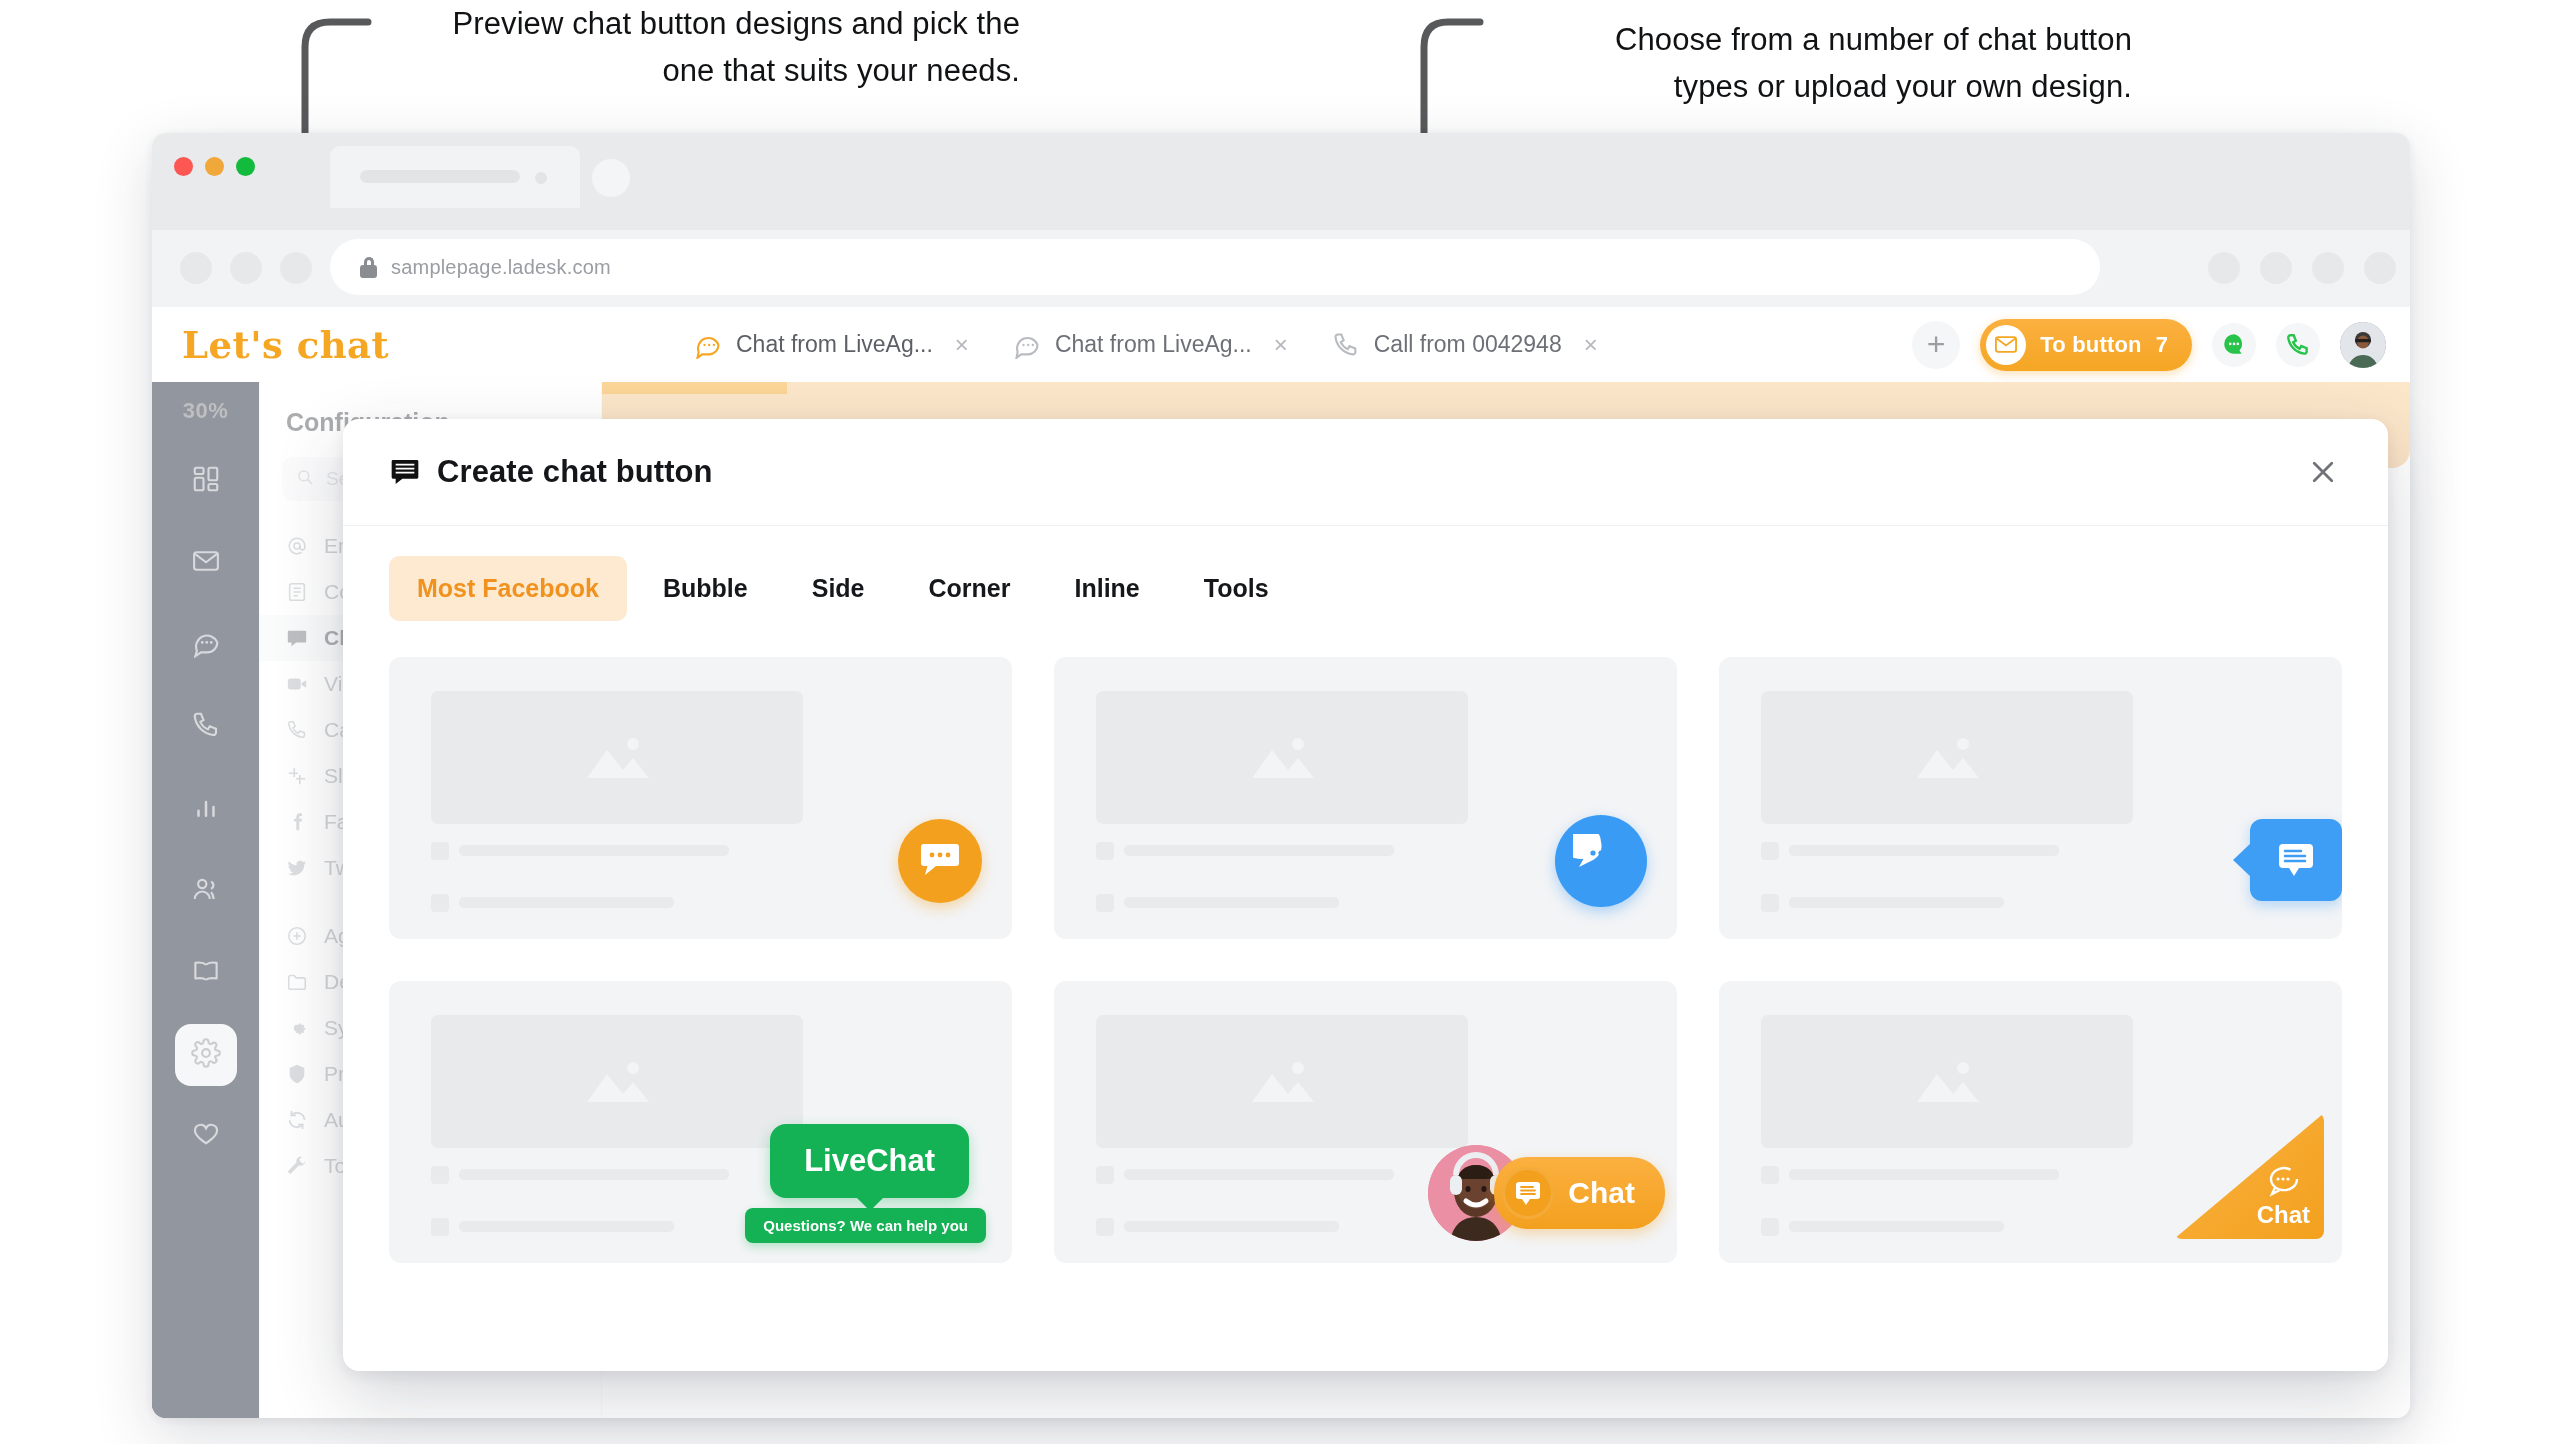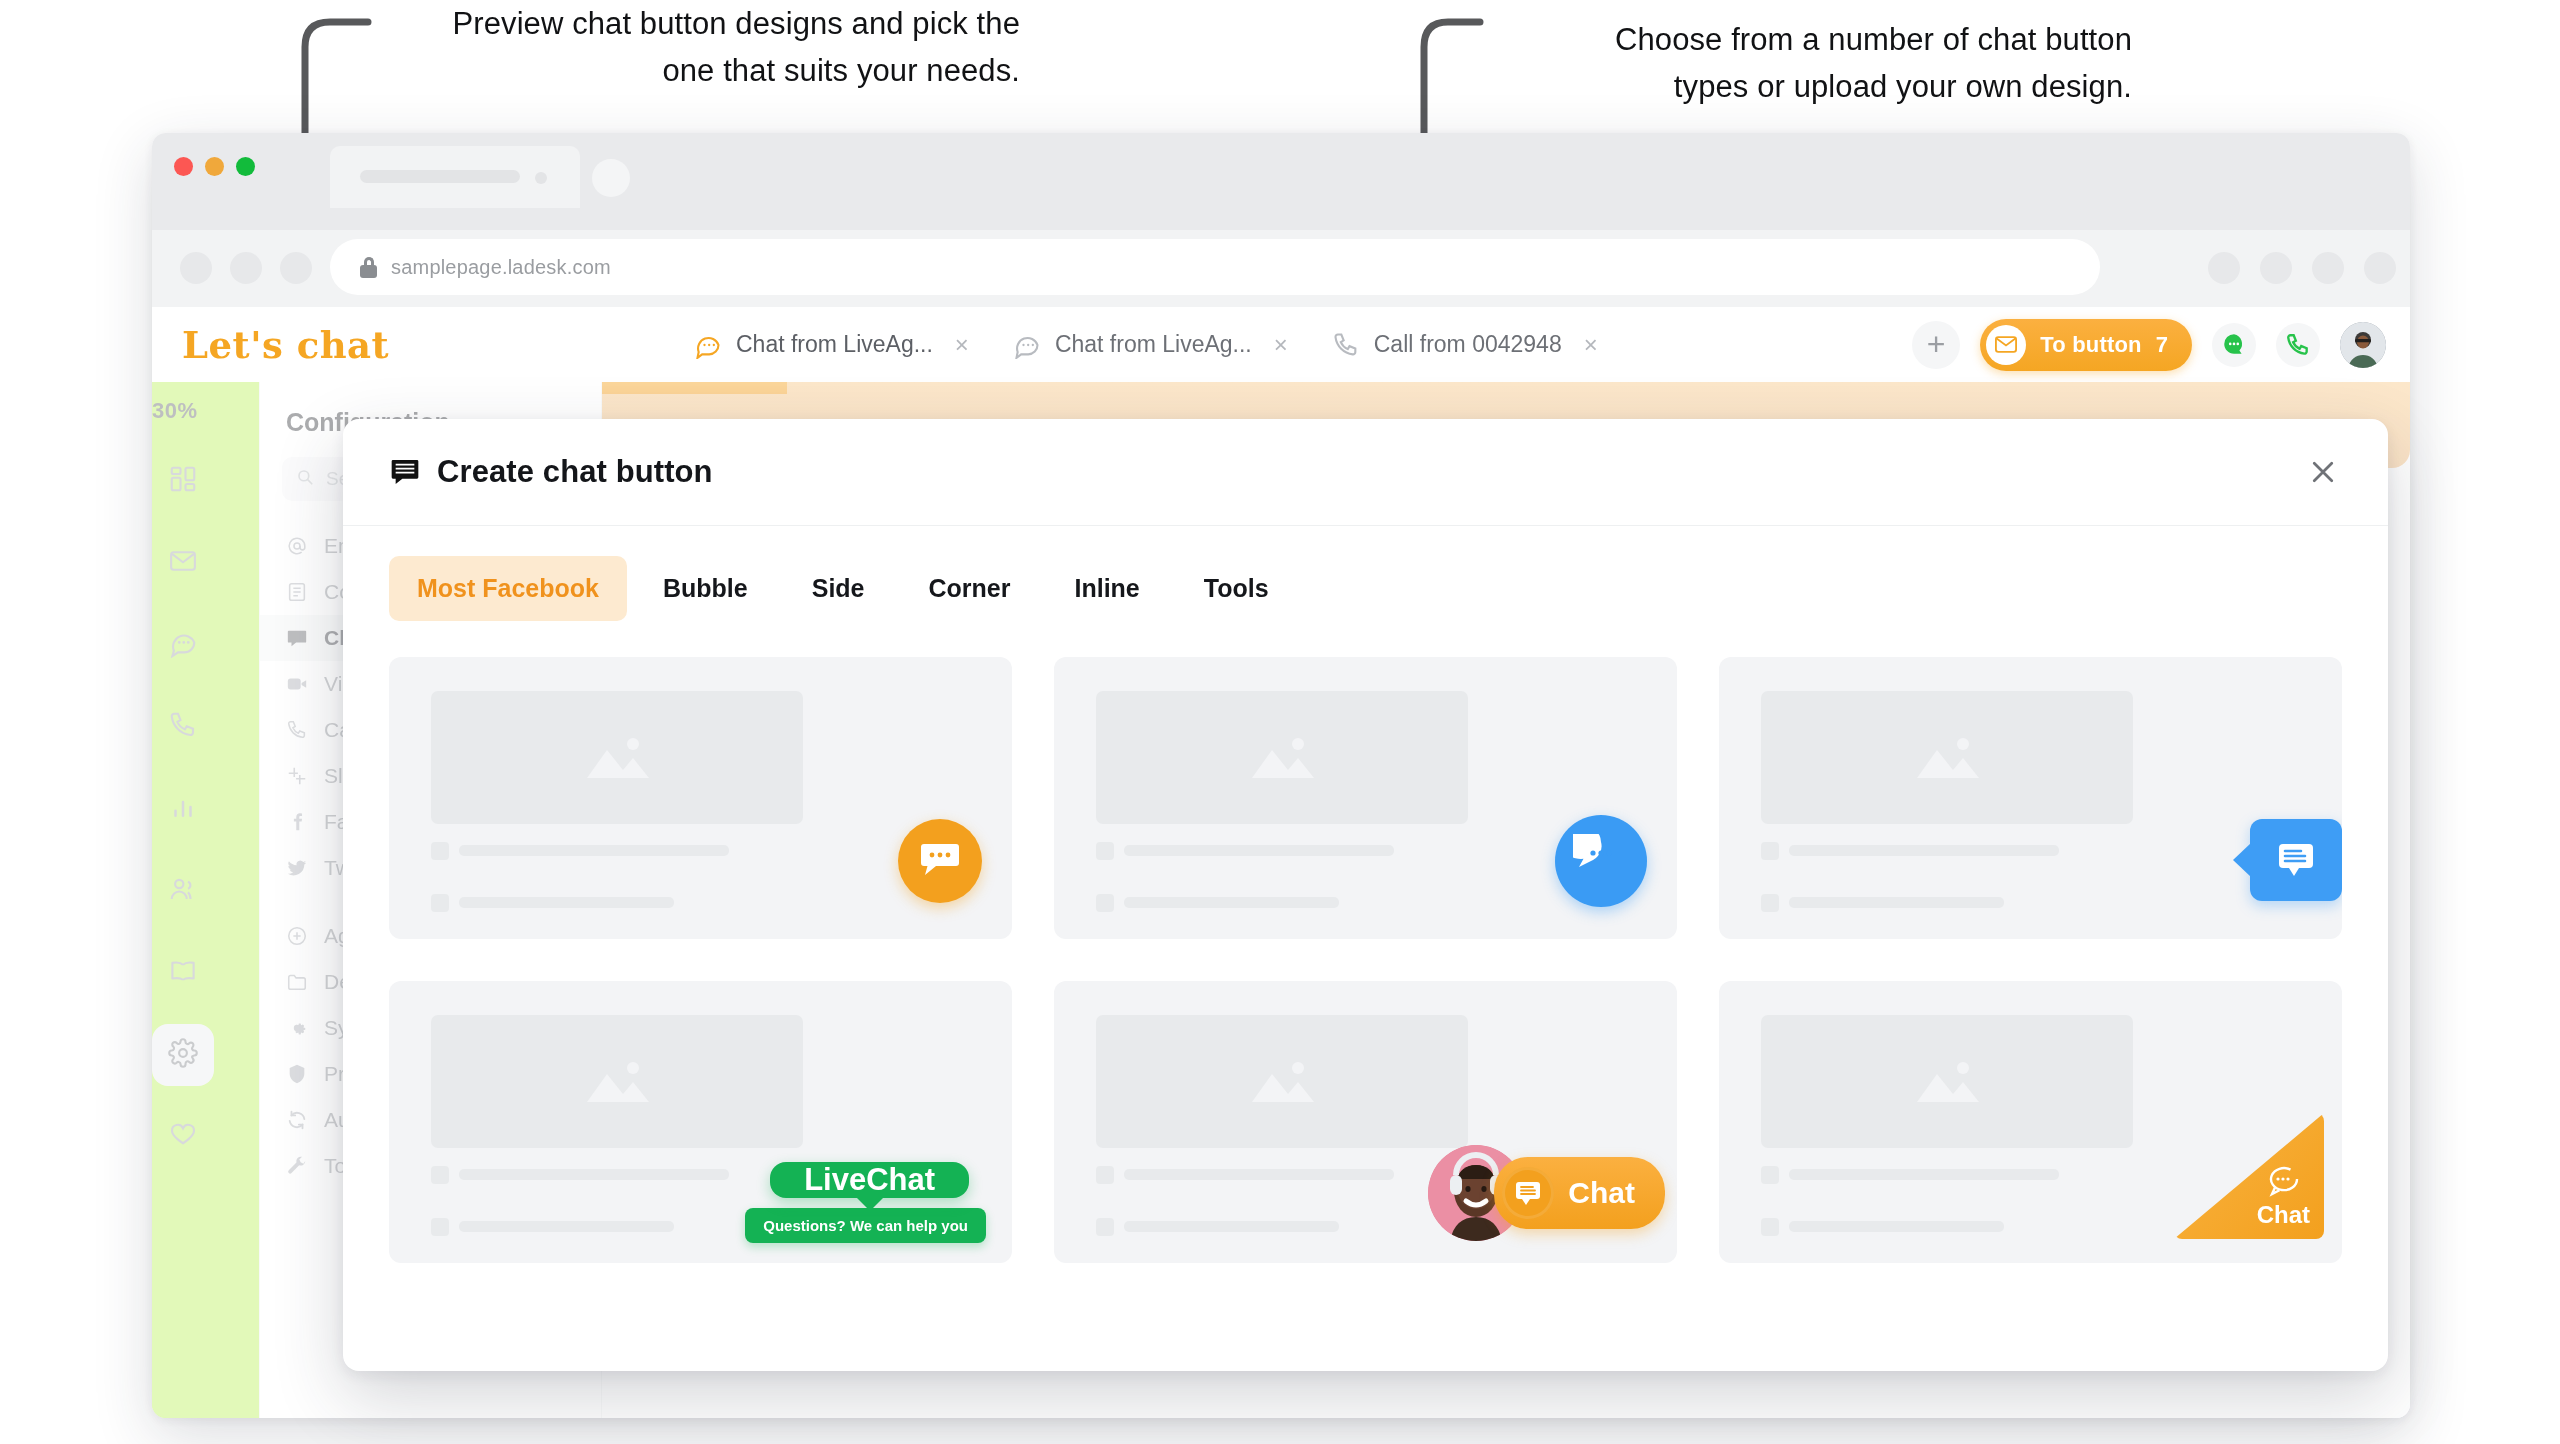--- a/index.html
+++ b/index.html
@@ -111,22 +111,22 @@
   .mini-btn { width: 44px; height: 44px; border-radius: 50%; background: #f5f6f7; display:flex; align-items:center; justify-content:center; }
   .avatar-hdr {
     width: 46px; height: 46px; border-radius: 50%;
     background: radial-gradient(circle at 50% 35%, #d9dde2 0 40%, #a8b0b8 41% 100%);
     overflow:hidden; position: relative;
   }
 
   
   .app-body { position: relative; height: 1036px; background: #fff; display: flex; }
   .icon-rail {
-    width: 108px; background: #bef264; border-right: 1px solid #f0f1f2;
-    display: flex; flex-direction: column; padding-top: 16px;
+    width: 108px; background: #0f172a; border-right: 1px solid #f0f1f2;
+    display: flex; flex-direction: column; align-items: center; padding-top: 16px;
   }
   .rail-pct { font-size: 22px; color: #6f7277; font-weight: 700; margin-bottom: 26px; letter-spacing: .5px; }
   .rail-item {
     width: 62px; height: 62px; border-radius: 16px;
     display: flex; align-items: center; justify-content: center;
     margin-bottom: 20px; color: #a9acb1;
   }
   .rail-item.sel { background: #eceef0; color: #8b8e93; }
 
   .cfg-panel { width: 342px; background: #ffffff; padding: 26px 0 0 0; border-right: 1px solid #f2f3f4; }
@@ -221,21 +221,21 @@
     box-shadow: 0 5px 14px rgba(62,157,245,.35);
   }
   .side-tab-blue::before {
     content:""; position: absolute; left: -17px; top: 50%; transform: translateY(-50%);
     width: 0; height: 0; border-top: 17px solid transparent; border-bottom: 17px solid transparent;
     border-right: 18px solid #3e9df5;
   }
   .lc-wrap { display: flex; flex-direction: column; align-items: center; gap: 10px; }
   .lc-main {
     background: #14b254; color: #fff; font-weight: 700; font-size: 31px;
-    border-radius: 16px; padding: 0 34px; position: relative;
+    border-radius: 16px; padding: 19px 34px; position: relative;
     box-shadow: 0 5px 14px rgba(20,178,84,.32);
     margin-left: 8px;
   }
   .lc-main::after {
     content:""; position: absolute; left: 50%; bottom: -13px; transform: translateX(-50%);
     width: 0; height: 0; border-left: 15px solid transparent; border-right: 15px solid transparent;
     border-top: 15px solid #14b254;
   }
   .lc-sub {
     background: #14b254; color: #fff; font-size: 15px; font-weight: 700;

